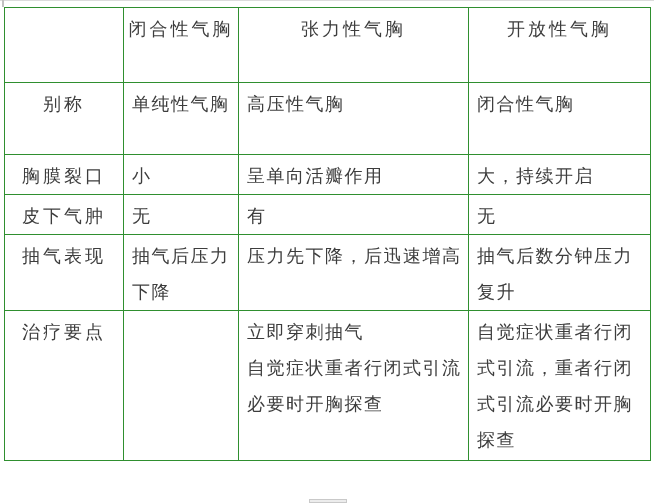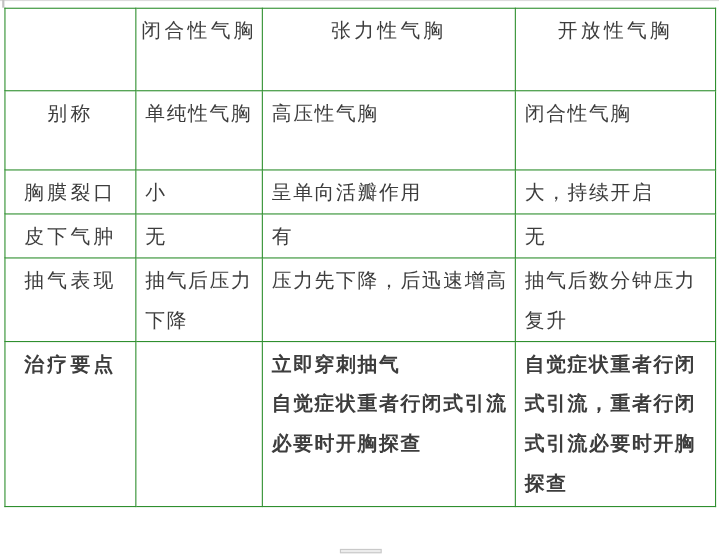--- a/index.html
+++ b/index.html
@@ -42,21 +42,21 @@
     letter-spacing: 3px;
     padding-left: 2px;
     padding-right: 2px;
   }
   .cmp tr.r0 { height: 75px; }
   .cmp tr.r1 { height: 72px; }
   .cmp tr.r2 { height: 39px; }
   .cmp tr.r3 { height: 40px; }
   .cmp tr.r4 { height: 39px; }
   .cmp tr.r5 { height: 76px; }
-  .cmp tr.r6 { height: 150px; font-weight: bold; }
+  .cmp tr.r6 { height: 150px; }
   .bottom-fragment {
     position: absolute; left: 309px; top: 499px;
     width: 38px; height: 4px;
     background: #ececec;
     border: 1px solid #c9c9c9;
   }
 </style>
 </head>
 <body>
 

